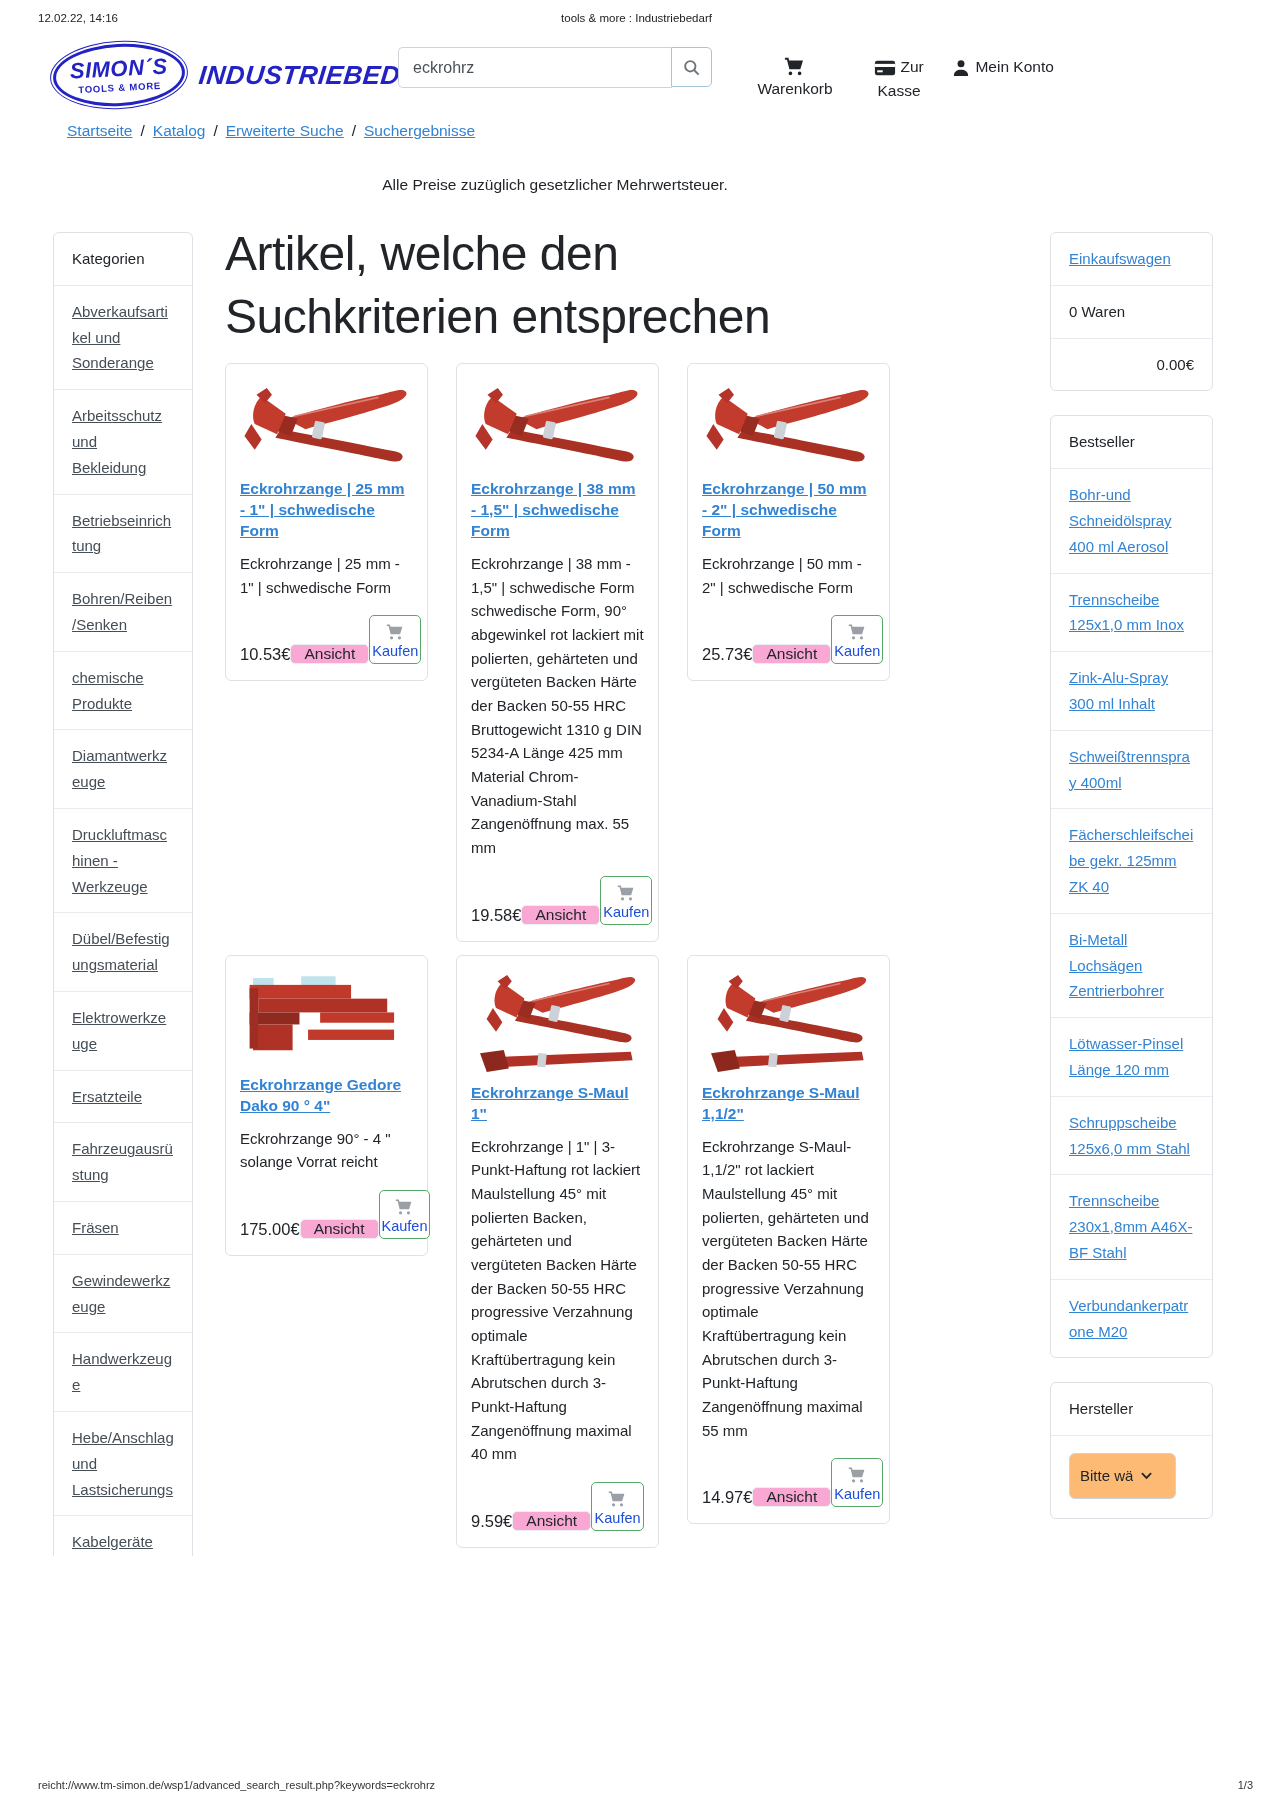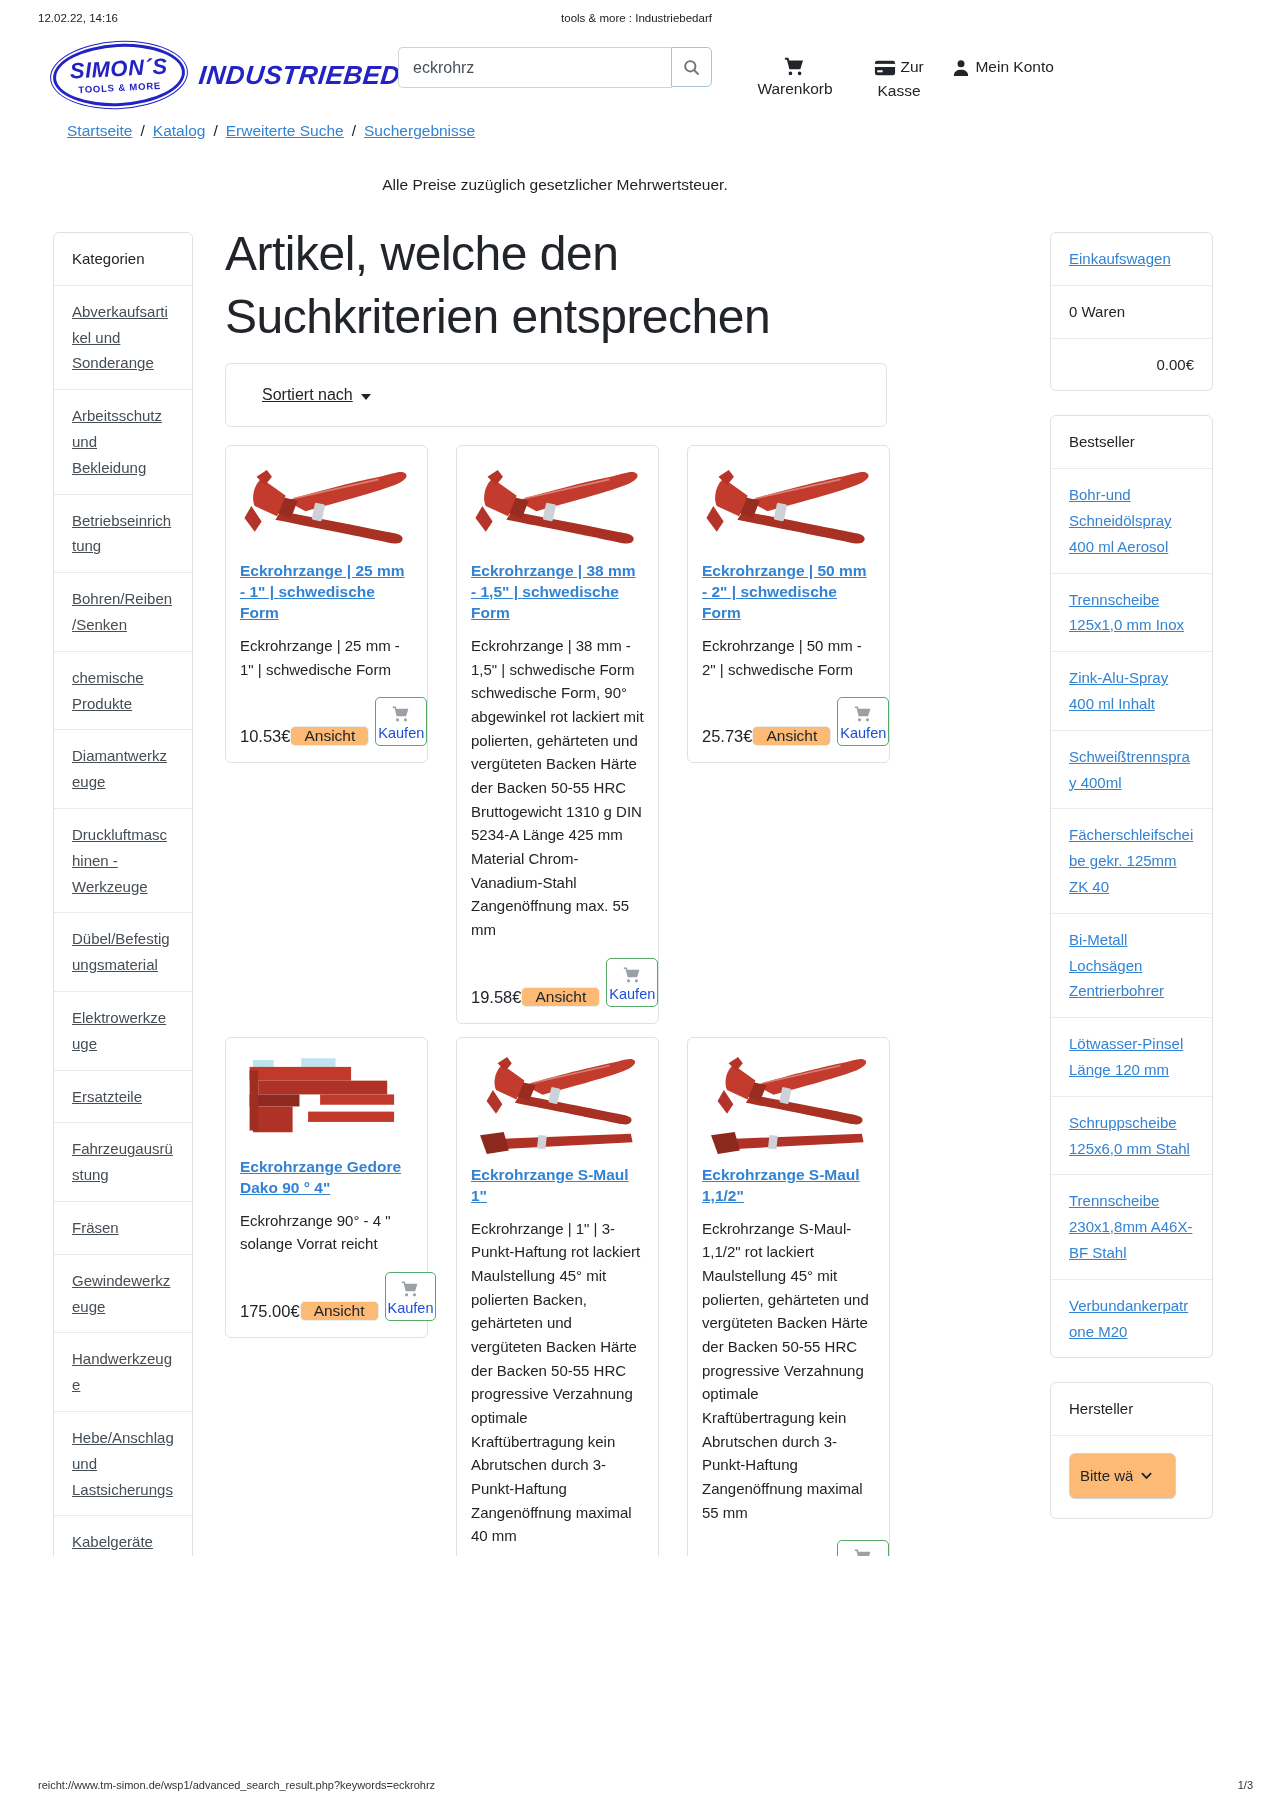--- a/index.html
+++ b/index.html
@@ -88,22 +88,22 @@
   .card {
     width:203px; background:#fff; border:1px solid #dee2e6; border-radius:6px;
     padding:12px 14px 16px;
   }
   .pimg { display:flex; justify-content:center; align-items:center; padding:4px 0 6px; }
   .ptitle { display:block; font-size:15.5px; font-weight:700; color:#3383d3; text-decoration:underline; line-height:1.38; margin:4px 0 10px; overflow-wrap:break-word; }
   .pdesc { font-size:15px; line-height:1.58; color:#212529; overflow-wrap:break-word; }
   .pfoot { display:flex; align-items:flex-end; margin-top:16px; }
   .price { font-size:16.5px; color:#212529; flex:1; }
   .btn-view {
-    background:#fdba74; border:1px solid #eceff1; border-radius:5px; padding:0 13px;
-    font-size:15.5px; color:#212529; font-family:inherit; cursor:pointer; margin-right:6px;
+    background:#f9a8d4; border:1px solid #eceff1; border-radius:5px; padding:0 13px;
+    font-size:15.5px; color:#212529; font-family:inherit; cursor:pointer; margin-right:0;
   }
   .btn-buy {
     background:#fff; border:1px solid #56a968; border-radius:5px; width:60px; padding:6px 2px 4px;
     display:flex; flex-direction:column; align-items:center; cursor:pointer; font-family:inherit;
   }
   .btn-buy .buy-label { font-size:14.5px; color:#1d4ed8; margin-top:2px; }
   .card-empty { height:120px; }
   .sliver { display:flex; justify-content:center; padding-top:12px; }
 </style>
 </head>
@@ -246,23 +246,20 @@
         <a>Hebe/Anschlag und Lastsicherungs</a>
       </div>
       <div class="prow-item">
         <a>Kabelgeräte und mobiles</a>
       </div>
     </aside>
 
   <main class="main">
     <h1>Artikel, welche den Suchkriterien entsprechen</h1>
 
-    <div class="sort-box">
-      <a class="sort-link"><span>Sortiert nach</span></a><span class="caret-down"></span>
-    </div>
 
     <div class="prow">
       <article class="card">
         <div class="pimg">
           <svg width="172" height="88" viewBox="0 0 200 100">
               <use href="#wrench"></use>
             </svg>
         </div>
         <a class="ptitle">Eckrohrzange | 25 mm - 1" | schwedische Form</a>
         <p class="pdesc">Eckrohrzange | 25 mm - 1" | schwedische Form</p>
@@ -429,21 +426,21 @@
     <div class="panel mt24">
       <div class="prow-item">Bestseller</div>
 
     <div class="prow-item">
           <a>Bohr-und Schneidölspray 400 ml Aerosol</a>
         </div>
         <div class="prow-item">
           <a>Trennscheibe 125x1,0 mm Inox</a>
         </div>
         <div class="prow-item">
-          <a>Zink-Alu-Spray 400 ml Inhalt</a>
+          <a>Zink-Alu-Spray 300 ml Inhalt</a>
         </div>
         <div class="prow-item">
           <a>Schweißtrennspray 400ml</a>
         </div>
         <div class="prow-item">
           <a>Fächerschleifscheibe gekr. 125mm ZK 40</a>
         </div>
         <div class="prow-item">
           <a>Bi-Metall Lochsägen Zentrierbohrer</a>
         </div>

